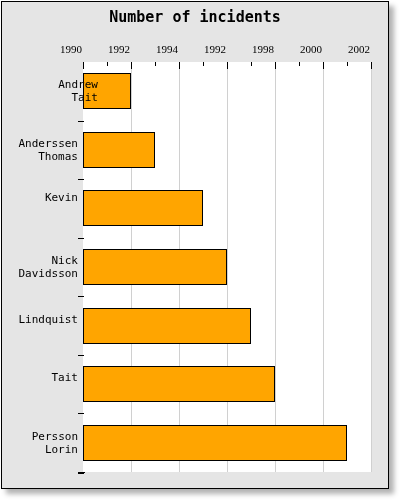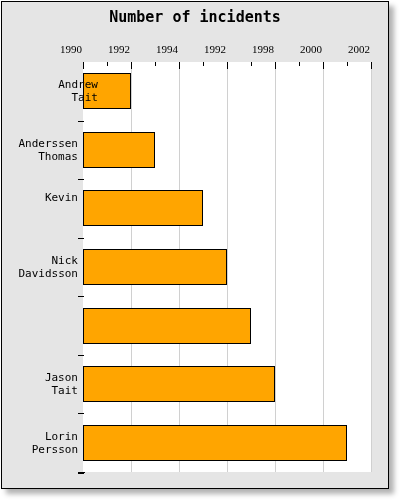--- a/index.html
+++ b/index.html
@@ -190,18 +190,18 @@
       <div class="bar" style="left: 81px; top: 247px; width: 144px; height: 36px;"></div>
       <div class="bar" style="left: 81px; top: 305.571px; width: 168px; height: 36px;"></div>
       <div class="bar" style="left: 81px; top: 364.143px; width: 192px; height: 36px;"></div>
       <div class="bar" style="left: 81px; top: 422.714px; width: 264px; height: 36px;"></div>
     </div>
   <div id="ylabel-layer">
       <div class="ylabel" style="left: 0px; width: 76px; top: 76.2857px; margin-left: 20px;"><span>Andrew</span><span>Tait</span></div>
       <div class="ylabel" style="left: 0px; width: 76px; top: 134.857px;"><span>Anderssen</span><span>Thomas</span></div>
       <div class="ylabel" style="left: 0px; width: 76px; top: 189px;"><span>Kevin</span></div>
       <div class="ylabel" style="left: 0px; width: 76px; top: 252px;"><span>Nick</span><span>Davidsson</span></div>
-      <div class="ylabel" style="left: 0px; width: 76px; top: 310.571px;"></div>
-      <div class="ylabel" style="left: 0px; width: 76px; top: 369.143px;"><span>Jason</span><span>Tait</span></div>
-      <div class="ylabel" style="left: 0px; width: 76px; top: 427.714px;"><span>Lorin</span><span>Persson</span></div>
+      <div class="ylabel" style="left: 0px; width: 76px; top: 310.571px;"><span>Lindquist</span></div>
+      <div class="ylabel" style="left: 0px; width: 76px; top: 369.143px;"><span>Tait</span></div>
+      <div class="ylabel" style="left: 0px; width: 76px; top: 427.714px;"><span>Persson</span><span>Lorin</span></div>
     </div>
 
 </div>
 
 </body></html>

